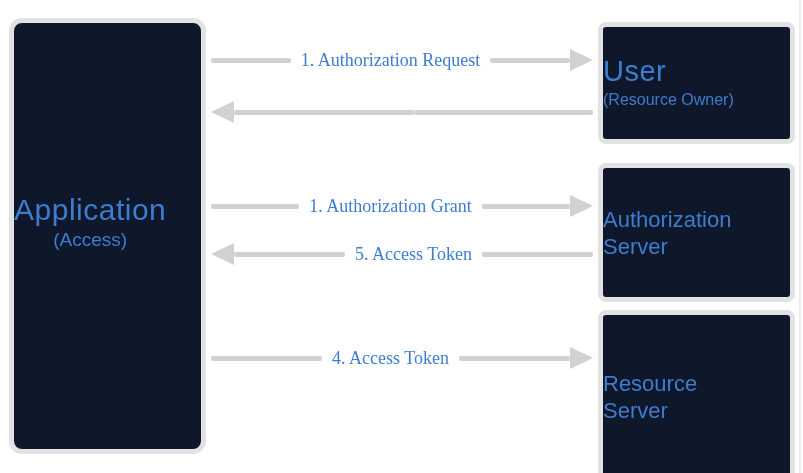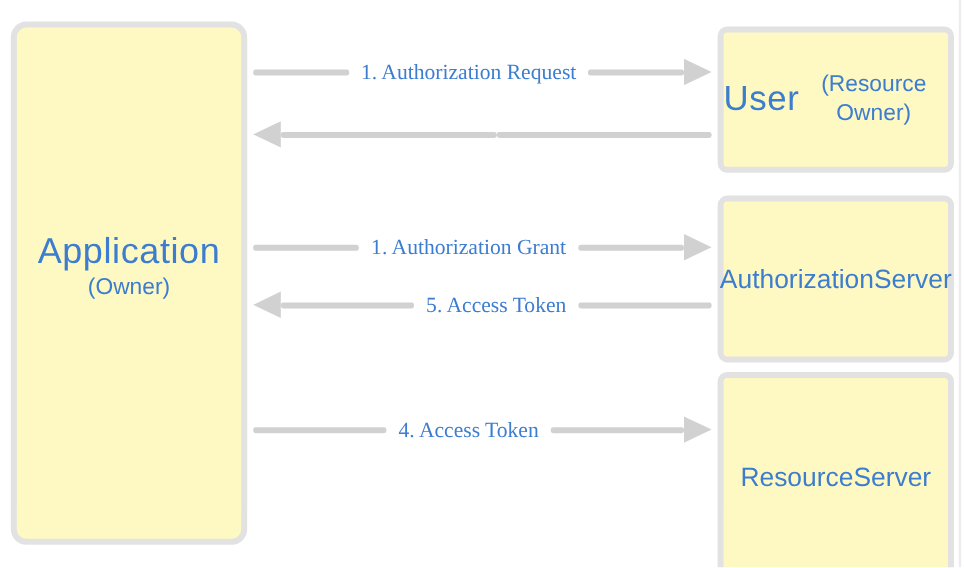--- a/index.html
+++ b/index.html
@@ -11,38 +11,38 @@
     overflow: hidden;
     font-family: "Liberation Sans", sans-serif;
   }
 
   
   .box {
     position: absolute;
     box-sizing: border-box;
     border: 5px solid #e2e2e2;
     border-radius: 8px;
-    background: #fef9c3;
+    background: #0f172a;
     display: flex;
-    flex-direction: row;
-    align-items: center;
+    flex-direction: column;
+    align-items: flex-start;
     justify-content: center;
     text-align: center;
     color: #3d7dd0;
   }
   .app-box   { left: 9px;   top: 18px;  width: 197px; height: 436px; border-radius: 13px; }
   .app-box .inner { transform: translateY(-14px); }
   .user-box  { left: 598px; top: 22px;  width: 197px; height: 122px; }
   .auth-box  { left: 598px; top: 163px; width: 197px; height: 139px; }
   .res-box   { left: 598px; top: 310px; width: 197px; height: 174px; }
 
   .title-xl { font-size: 30px; line-height: 34px; letter-spacing: 0.5px; }
   .title-lg { font-size: 29px; line-height: 33px; letter-spacing: 0.5px; }
   .subtitle-md { font-size: 19px; line-height: 25px; }
-  .subtitle-sm { font-size: 19px; line-height: 24px; }
+  .subtitle-sm { font-size: 16px; line-height: 24px; }
   .server-line { font-size: 22px; line-height: 27px; }
 
   
   .arrow-row {
     position: absolute;
     left: 211px;
     width: 382px;
     height: 26px;
     display: flex;
     align-items: center;
@@ -85,21 +85,21 @@
   }
 </style>
 </head>
 <body>
 
 <div class="canvas">
 
   <div class="box app-box">
     <div class="inner">
       <div class="title-xl">Application</div>
-      <div class="subtitle-md">(Owner)</div>
+      <div class="subtitle-md">(Access)</div>
     </div>
   </div>
 
   <div class="box user-box">
     <div class="title-lg">User</div>
     <div class="subtitle-sm">(Resource Owner)</div>
   </div>
 
   <div class="box auth-box">
     <div class="server-line">Authorization</div>

